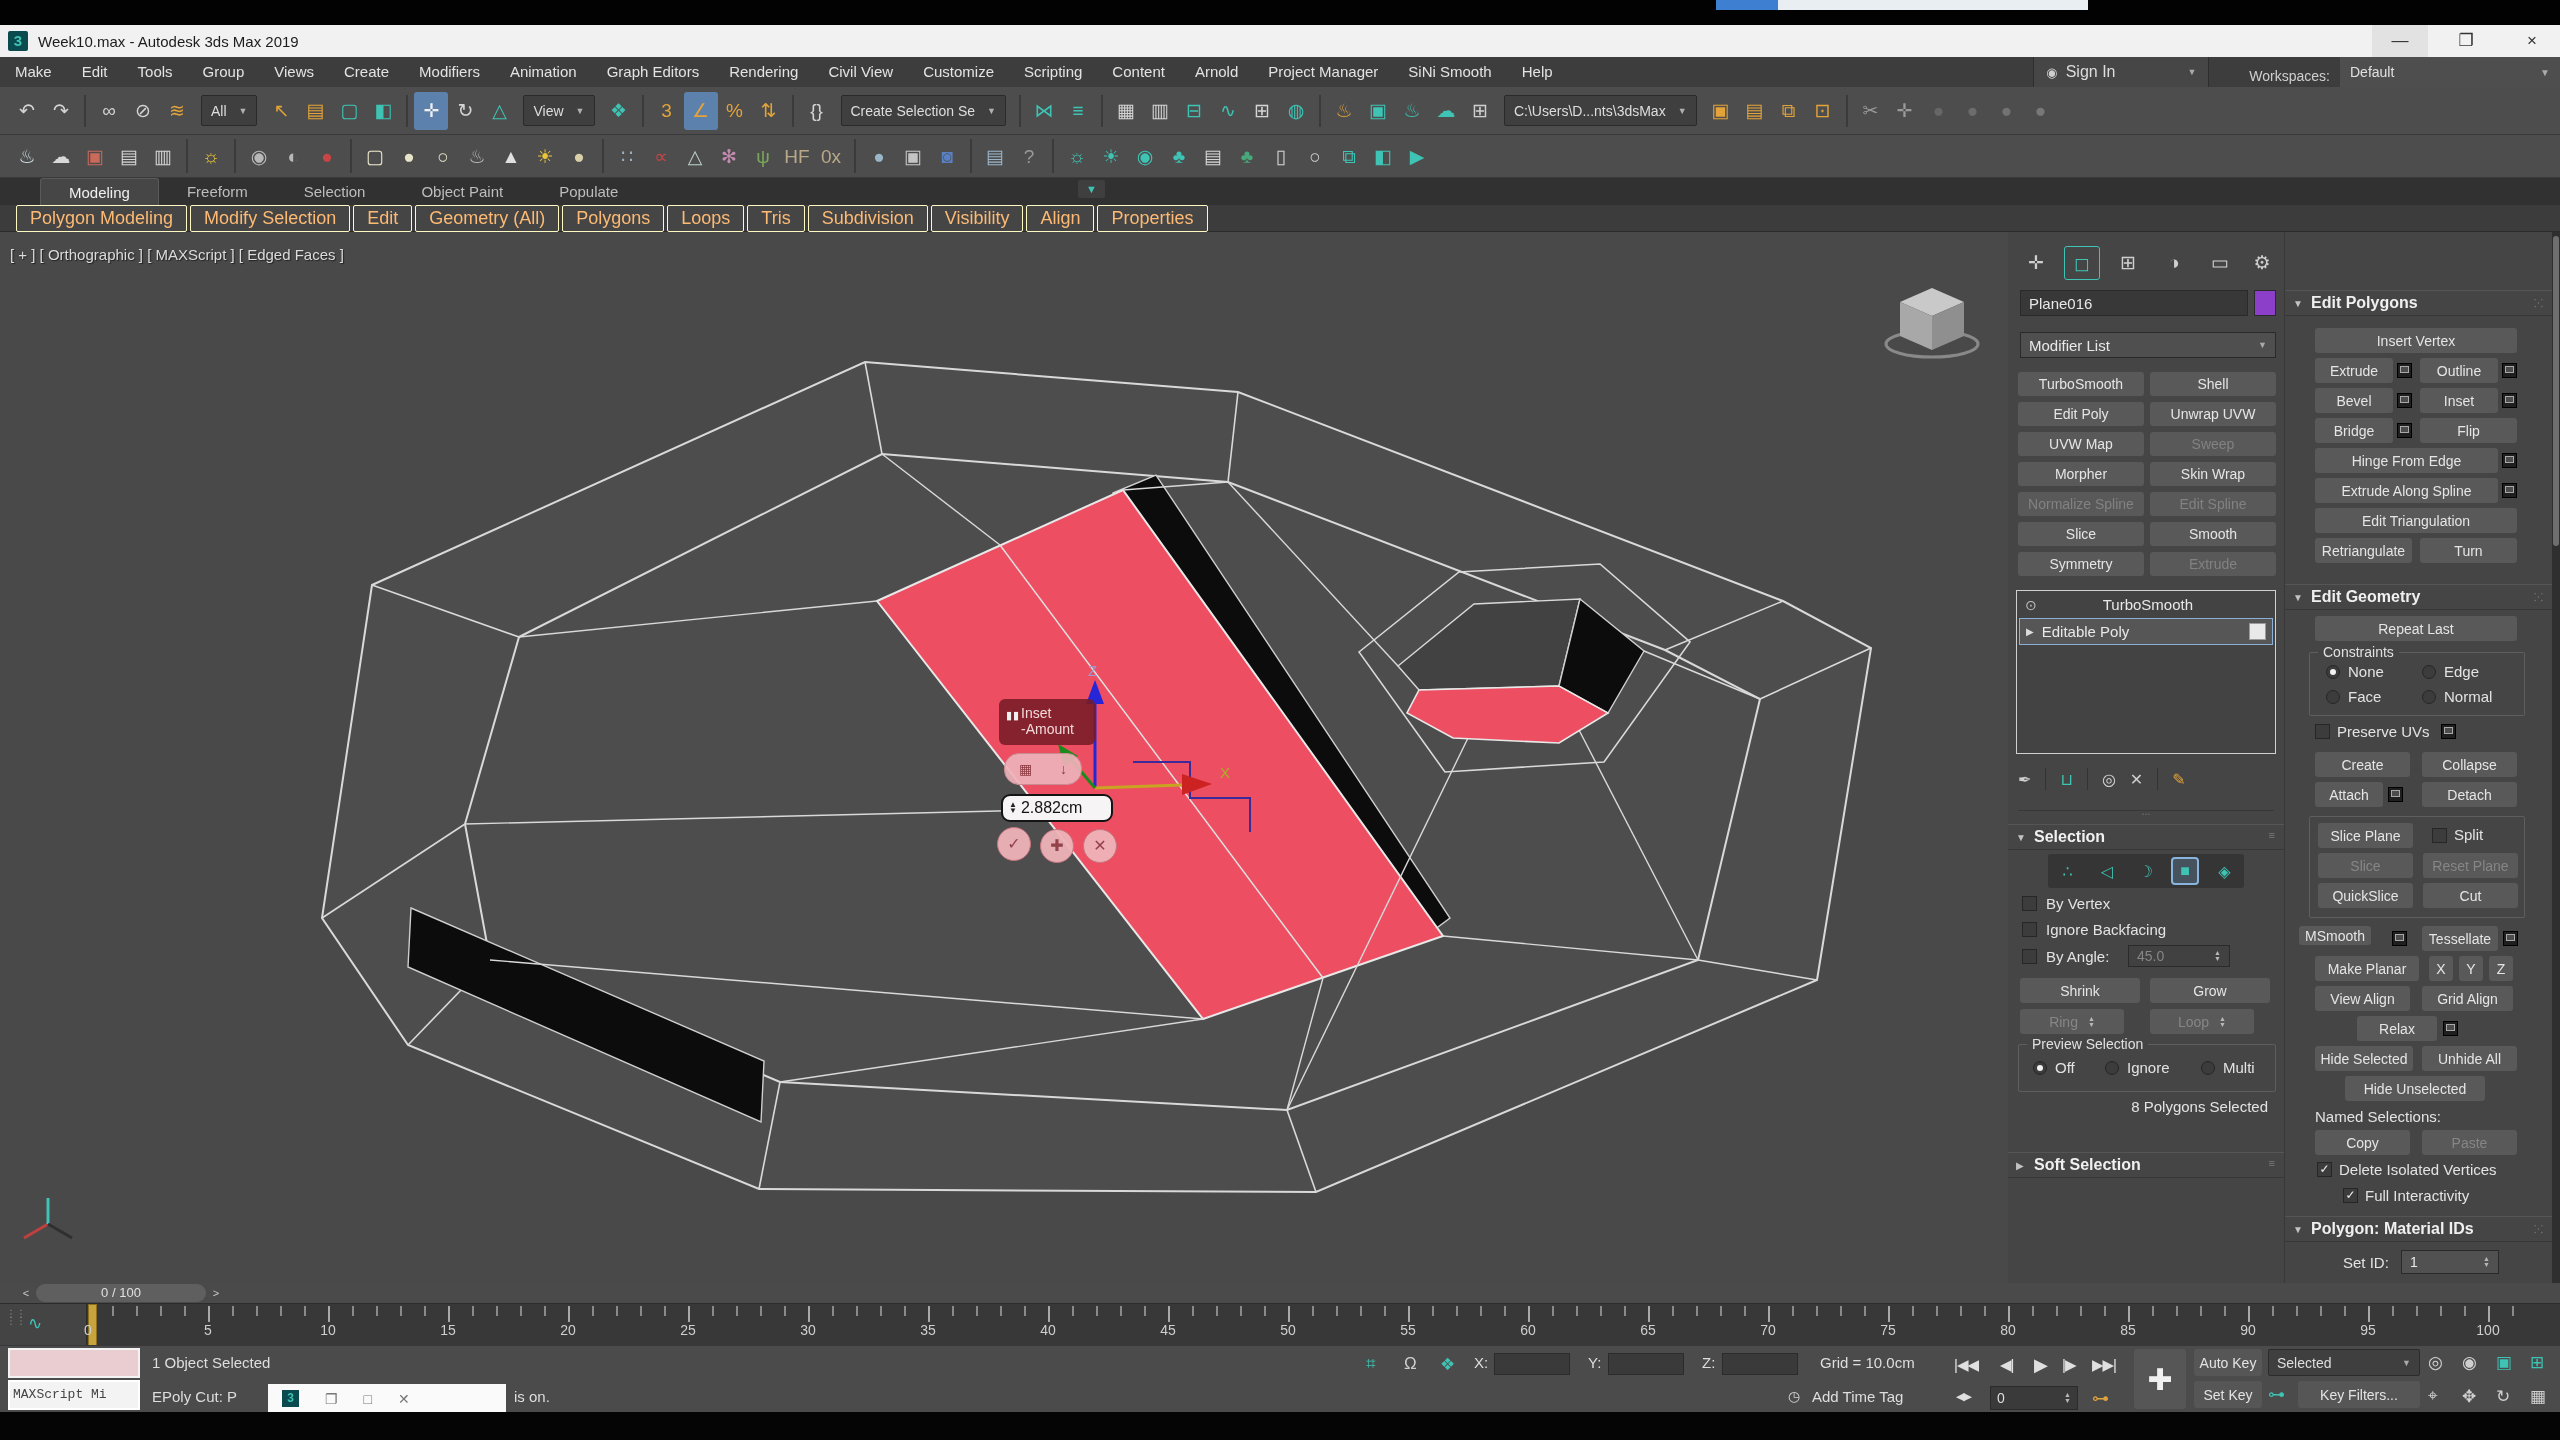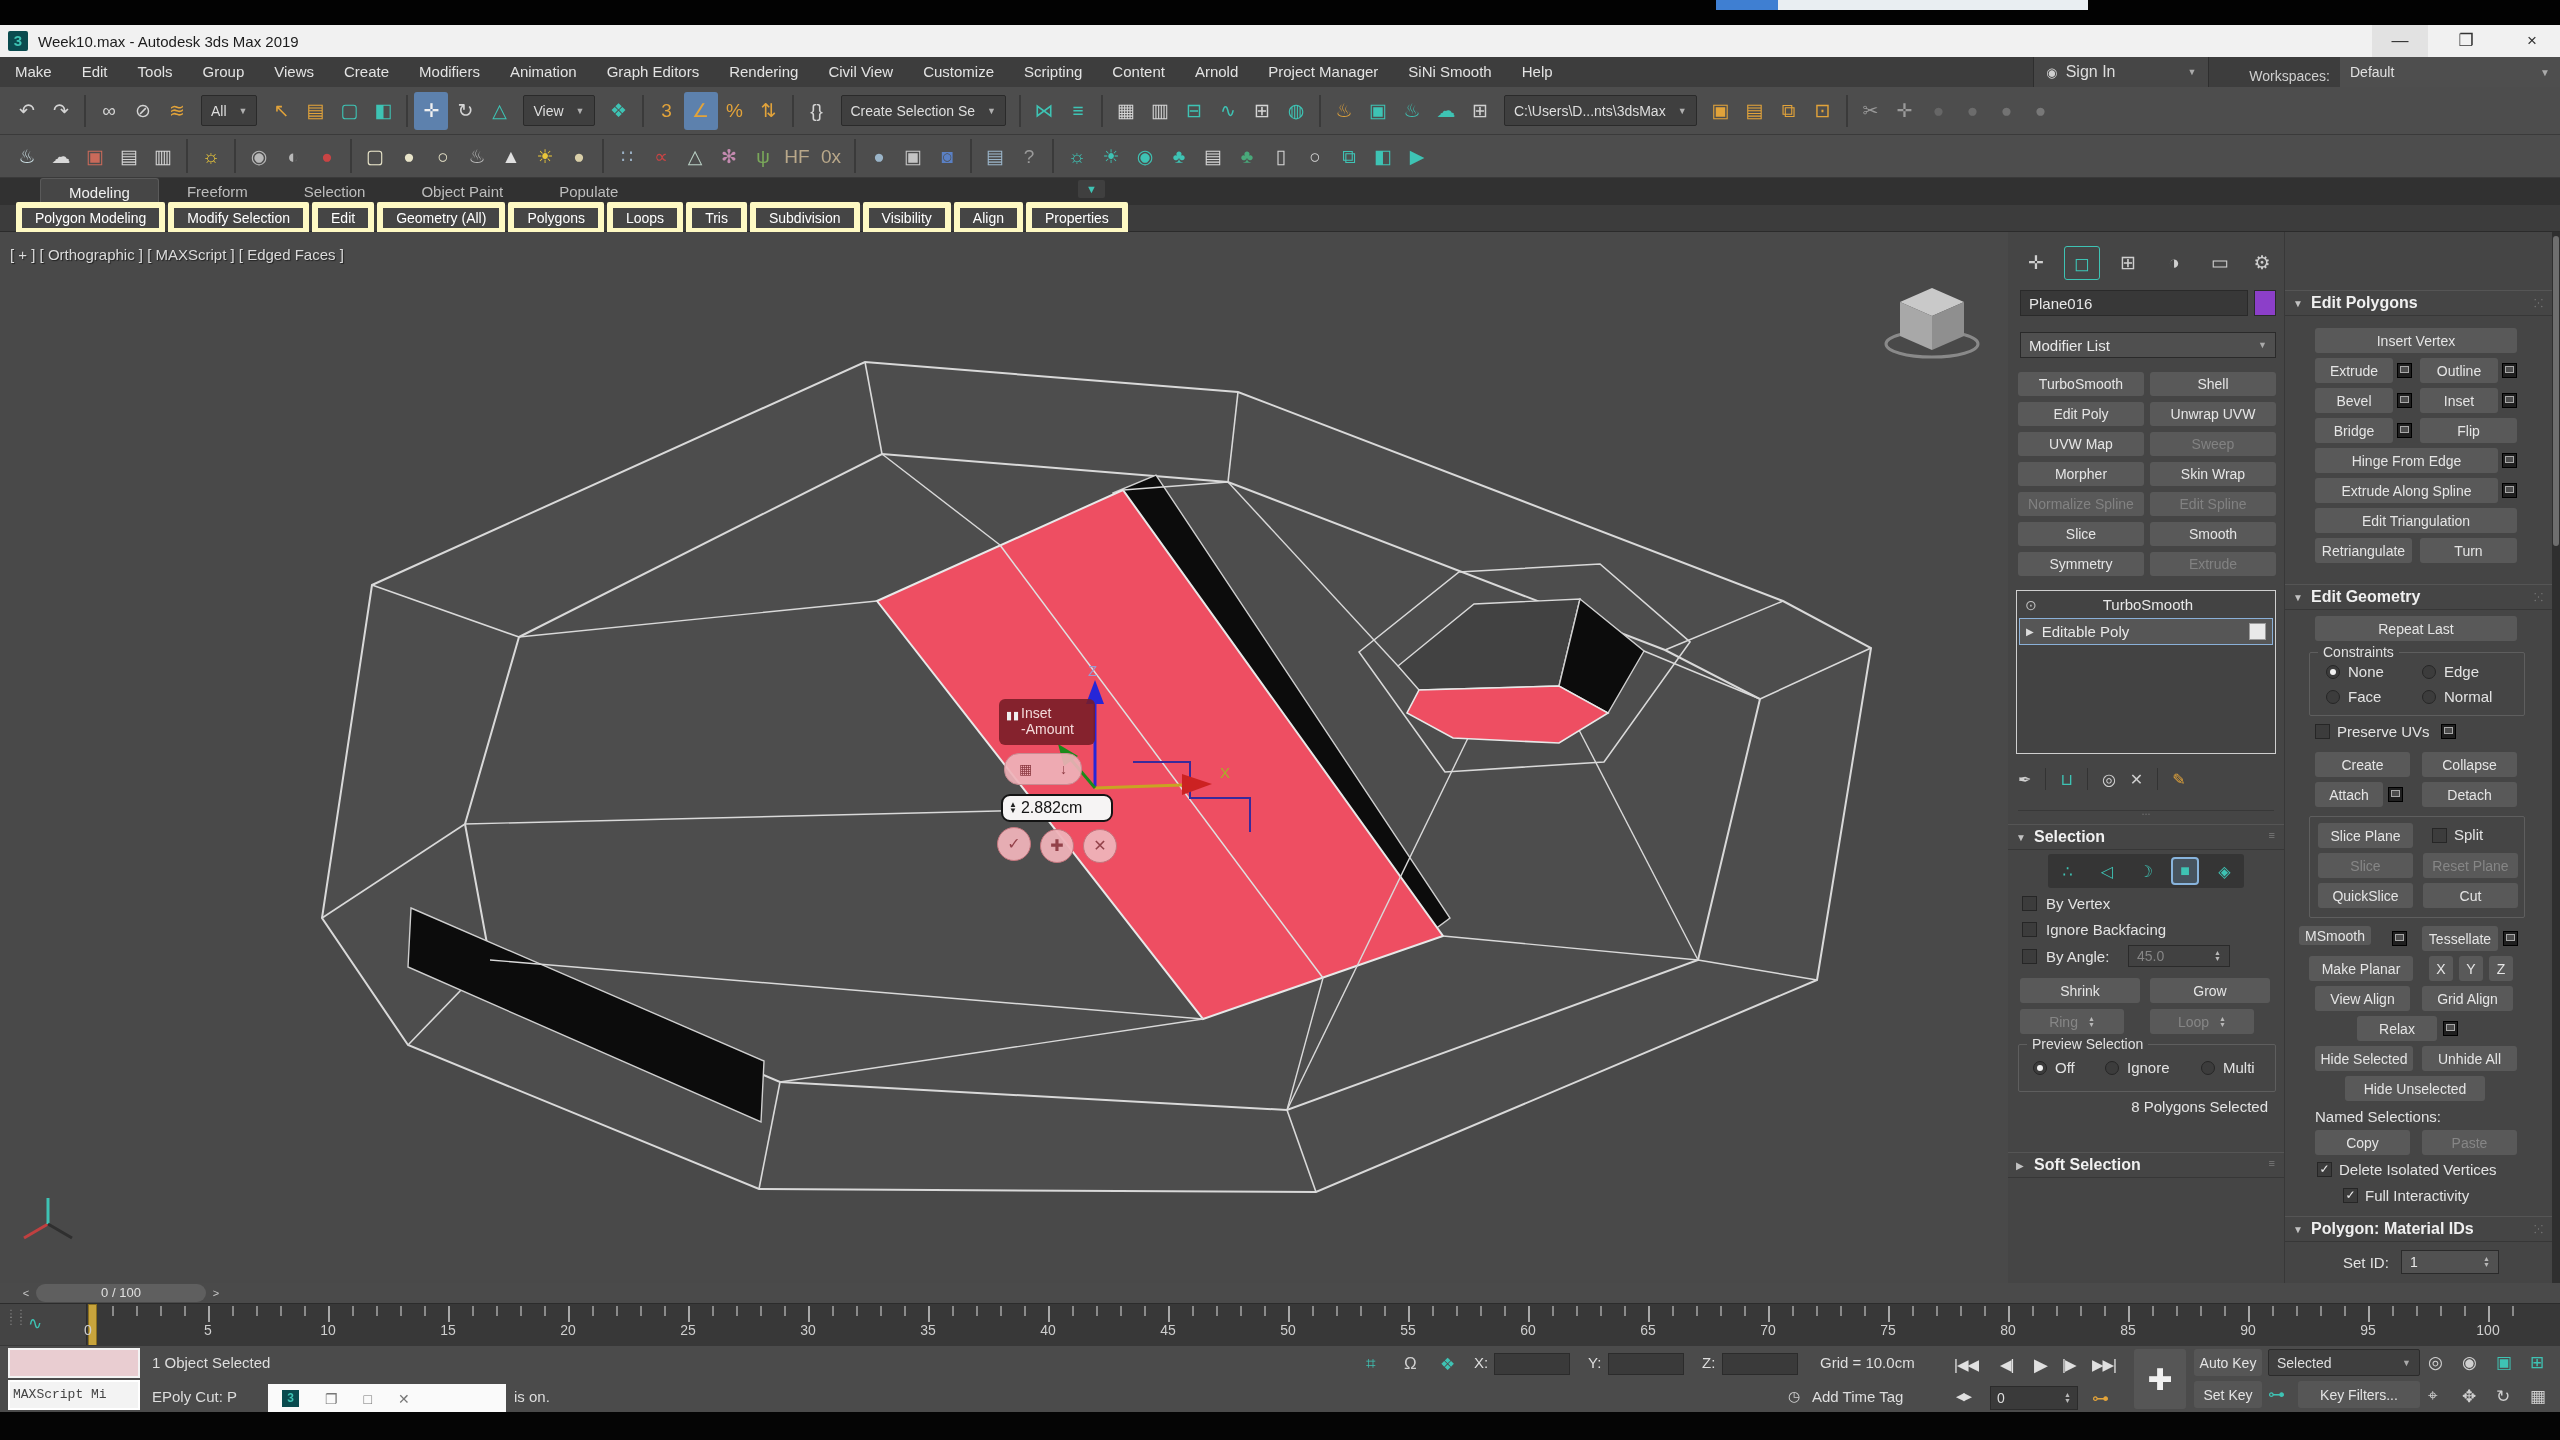--- a/index.html
+++ b/index.html
@@ -38,21 +38,21 @@
   .tb-it.dd{background:#3f3f3f;border:1px solid #2a2a2a;height:29px;padding:0 9px;margin:0 7px;border-radius:2px;}
   .tb-it .dlab{font-size:14px;color:#dedede;margin-right:12px;white-space:nowrap;}
   .tb-it .car{font-size:9px;color:#b0b0b0;}
   #toolbar2 .tb-it{height:34px;}
   
   #ribbontabs{left:0;top:178px;width:2560px;height:27px;background:#313131;display:flex;align-items:center;padding-left:40px;box-sizing:border-box;}
   .rtab{font-size:15px;color:#bdbdbd;padding:3px 28px;line-height:21px;}
   .rtab.active{background:#464646;color:#f0f0f0;border:1px solid #5a5a5a;border-bottom:none;border-radius:3px 3px 0 0;}
   #ribbon-min{margin-left:18px;background:#3f3f3f;border-radius:2px;color:#3ec3b4;font-size:11px;padding:3px 8px;margin-bottom:2px;}
   #ribbonpanels{left:0;top:205px;width:2560px;height:27px;background:#3c3c3c;display:flex;align-items:center;border-bottom:1px solid #2b2b2b;padding-left:16px;box-sizing:border-box;}
-  .rpanel{font-size:14px;color:#ffffff;padding:2px 13px;background:#454545;border:6px solid #fef9c3;border-radius:2px;margin-right:3px;white-space:nowrap;}
+  .rpanel{font-size:18px;color:#fdba74;padding:2px 13px;background:#454545;border:1px solid #fef9c3;border-radius:2px;margin-right:3px;white-space:nowrap;}
   
   #viewport{left:0;top:232px;width:2008px;height:1051px;background:#494949;border-right:1px solid #2e2e2e;}
   #vp-label{left:10px;top:14px;font-size:15px;color:#dcdcdc;text-shadow:1px 1px 1px #222;}
   
   #caddy-tip{left:999px;top:467px;width:96px;height:46px;background:rgba(118,28,38,.88);border-radius:6px;
              color:#f3dada;font-size:14px;line-height:16px;padding:6px 4px 2px 22px;box-sizing:border-box;}
   #caddy-tip .pse{position:absolute;left:7px;top:8px;color:#efefef;font-size:11px;letter-spacing:1px;}
   #caddy-pill{left:1004px;top:521px;width:76px;height:30px;background:rgba(238,178,184,.92);border:1px solid #c98b92;
               border-radius:15px;display:flex;align-items:center;justify-content:space-around;}
   #caddy-pill span{color:#8c3a42;font-size:14px;line-height:1;}
@@ -988,21 +988,21 @@
       <span class="lbl abs" style="left:144px;top:9px;">Split</span>
       <span class="btn abs disabled" style="left:8px;top:36px;width:95px;height:25px;">Slice</span>
       <span class="btn abs disabled" style="left:113px;top:36px;width:95px;height:25px;">Reset Plane</span>
       <span class="btn abs" style="left:8px;top:66px;width:95px;height:25px;">QuickSlice</span>
       <span class="btn abs" style="left:113px;top:66px;width:95px;height:25px;">Cut</span>
     </div>
     <span class="btn abs" style="left:14px;top:694px;width:72px;height:19px;">MSmooth</span>
     <span class="setbox abs" style="left:107px;top:699px;"></span>
     <span class="btn abs" style="left:137px;top:694px;width:76px;height:25px;">Tessellate</span>
     <span class="setbox abs" style="left:218px;top:699px;"></span>
-    <span class="btn abs" style="left:24px;top:724px;width:104px;height:25px;">Make Planar</span>
+    <span class="btn abs" style="left:30px;top:724px;width:104px;height:25px;">Make Planar</span>
     <span class="btn abs" style="left:144px;top:724px;width:24px;height:25px;">X</span>
     <span class="btn abs" style="left:174px;top:724px;width:24px;height:25px;">Y</span>
     <span class="btn abs" style="left:204px;top:724px;width:24px;height:25px;">Z</span>
     <span class="btn abs" style="left:30px;top:754px;width:95px;height:25px;">View Align</span>
     <span class="btn abs" style="left:137px;top:754px;width:91px;height:25px;">Grid Align</span>
     <span class="btn abs" style="left:72px;top:784px;width:80px;height:25px;">Relax</span>
     <span class="setbox abs" style="left:158px;top:789px;"></span>
     <span class="btn abs" style="left:30px;top:814px;width:98px;height:25px;">Hide Selected</span>
     <span class="btn abs" style="left:137px;top:814px;width:95px;height:25px;">Unhide All</span>
     <span class="btn abs" style="left:60px;top:844px;width:140px;height:25px;">Hide Unselected</span>

